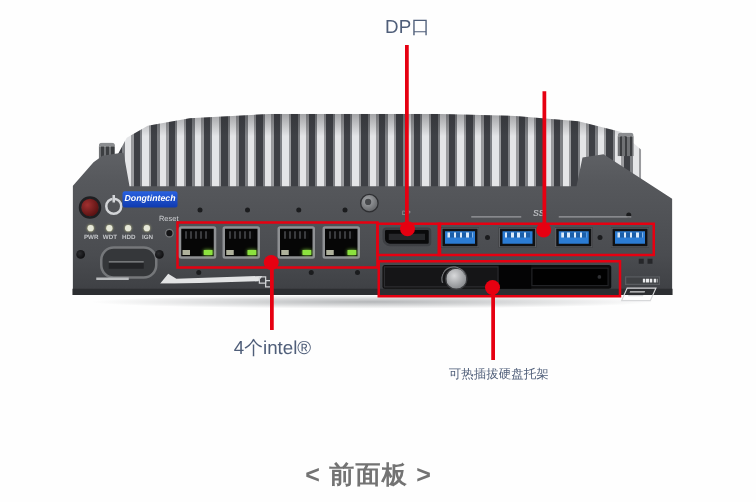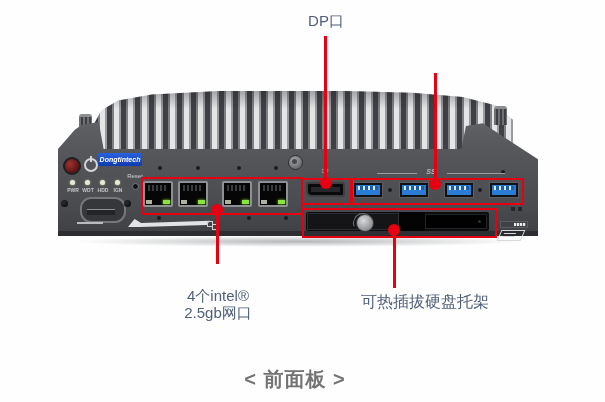--- a/index.html
+++ b/index.html
@@ -3,22 +3,22 @@
 <meta charset="utf-8">
 <style>
   html,body{margin:0;padding:0;}
   body{font-family:"Liberation Sans","DejaVu Sans",sans-serif;background:#ffffff;}
   .stage{position:relative;width:605px;height:402px;background:#fefefe;overflow:hidden;padding-left:17px;}
 
   
   .ann-label{position:absolute;color:#4f5e79;font-weight:500;white-space:nowrap;}
   .lbl-dp{left:296px;top:12px;width:60px;text-align:center;font-size:15px;}
   .lbl-usb{left:355px;top:48px;width:160px;text-align:center;font-size:16px;}
-  .lbl-lan{left:148px;top:270px;width:140px;text-align:center;font-size:15px;line-height:17px;margin-top:17px;}
-  .lbl-tray{left:309px;top:292px;width:180px;text-align:right;font-size:16px;}
+  .lbl-lan{left:148px;top:270px;width:140px;text-align:center;font-size:15px;line-height:17px;}
+  .lbl-tray{left:309px;top:292px;width:180px;text-align:center;font-size:10px;}
   .ann-line{position:absolute;width:3px;background:#e60011;}
   .line-dp{left:324px;top:36px;height:146px;}
   .line-usb{left:434px;top:73px;height:110px;}
   .line-lan{left:216px;top:209px;height:55px;}
   .line-tray{left:393px;top:230px;height:58px;}
   .ann-dot{position:absolute;width:12px;height:12px;border-radius:50%;background:#e60011;}
   .dot-dp{left:320px;top:177px;}
   .dot-usb{left:429px;top:178px;}
   .dot-lan{left:211px;top:204px;}
   .dot-tray{left:388px;top:224px;}
@@ -204,21 +204,20 @@
   <div class="tray-lock"></div>
 
   <div class="sq-ind" style="left:511px;top:207px"></div>
   <div class="sq-ind" style="left:518px;top:207px"></div>
   <div class="sim-slot"></div>
   <div class="eject-sticker"></div>
 
   <div class="ann-label lbl-dp">DP口</div>
   <div class="ann-label lbl-lan">
     <div>4个intel®</div>
-    <div>2.5gb网口</div>
   </div>
   <div class="ann-label lbl-tray">可热插拔硬盘托架</div>
 
   <div class="ann-line line-dp"></div>
   <div class="ann-line line-usb"></div>
   <div class="ann-line line-lan"></div>
   <div class="ann-line line-tray"></div>
 
   <div class="ann-dot dot-dp"></div>
   <div class="ann-dot dot-usb"></div>

